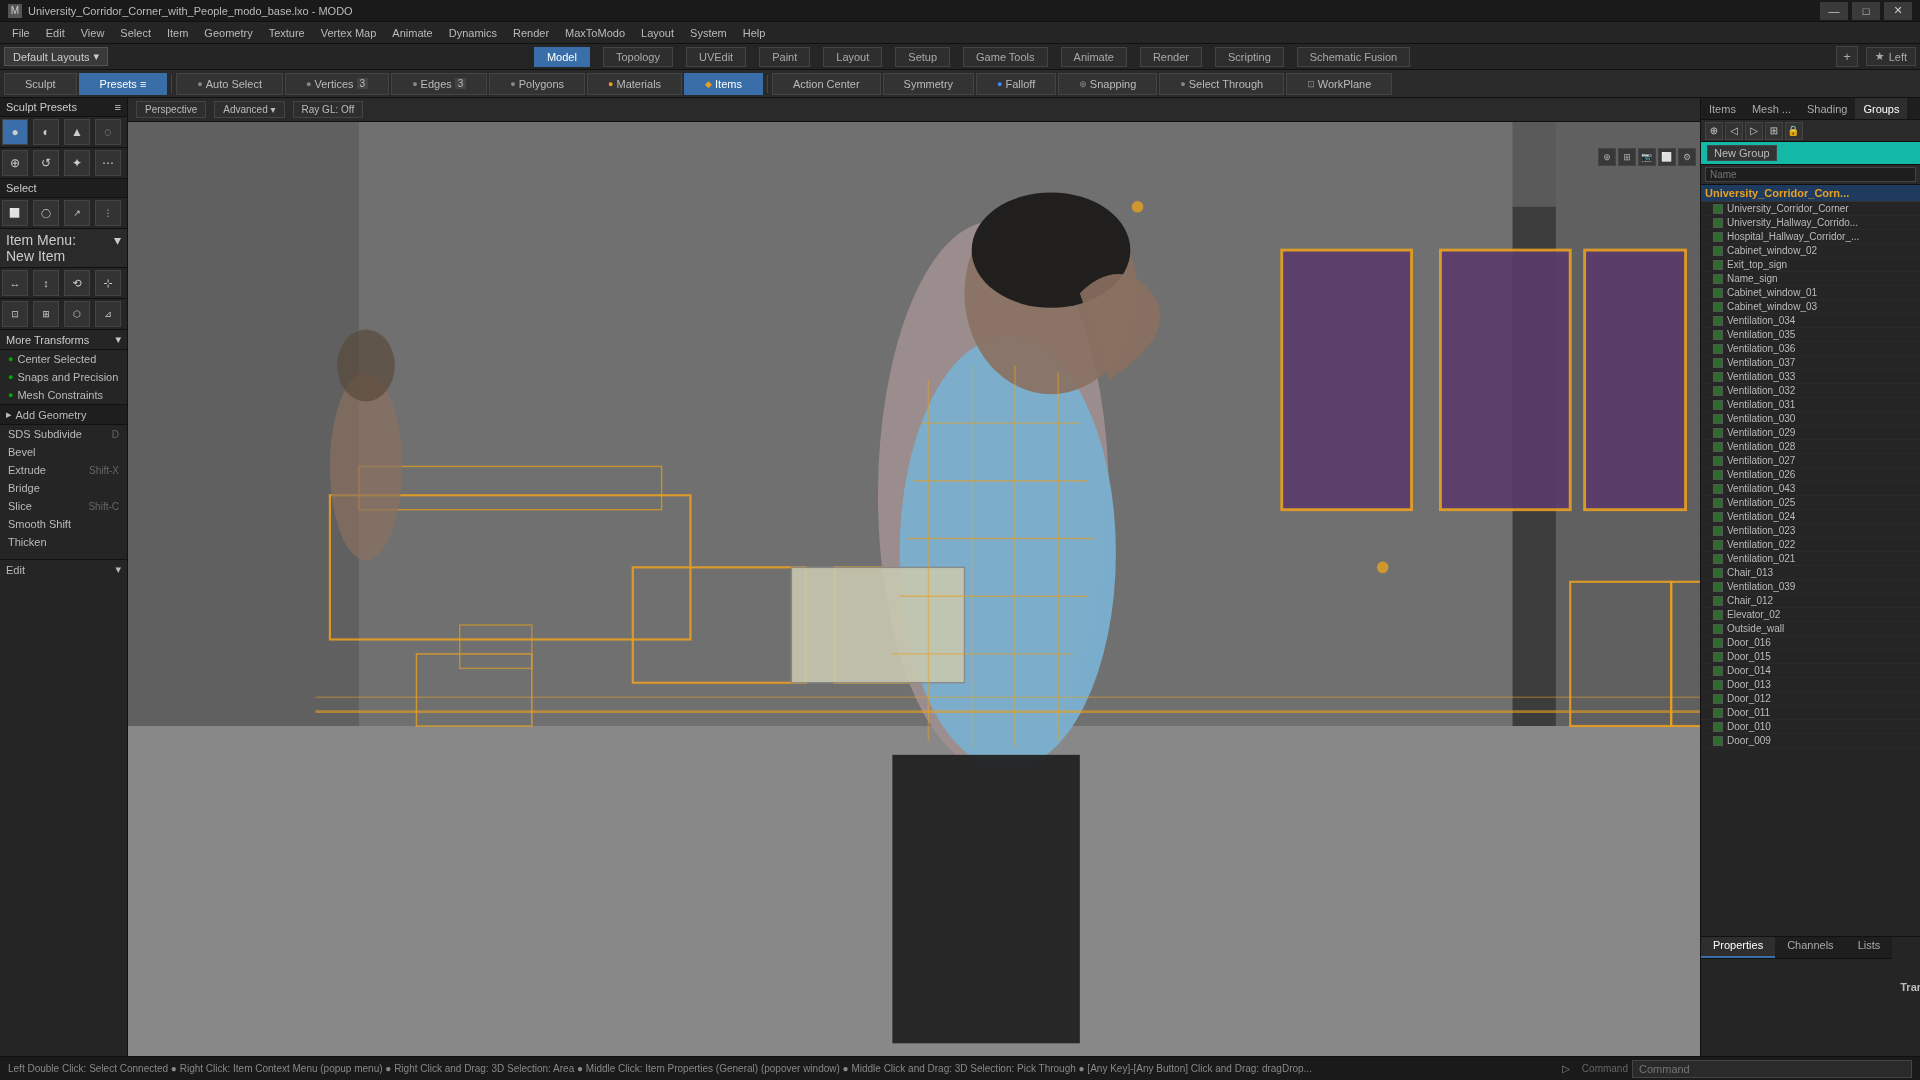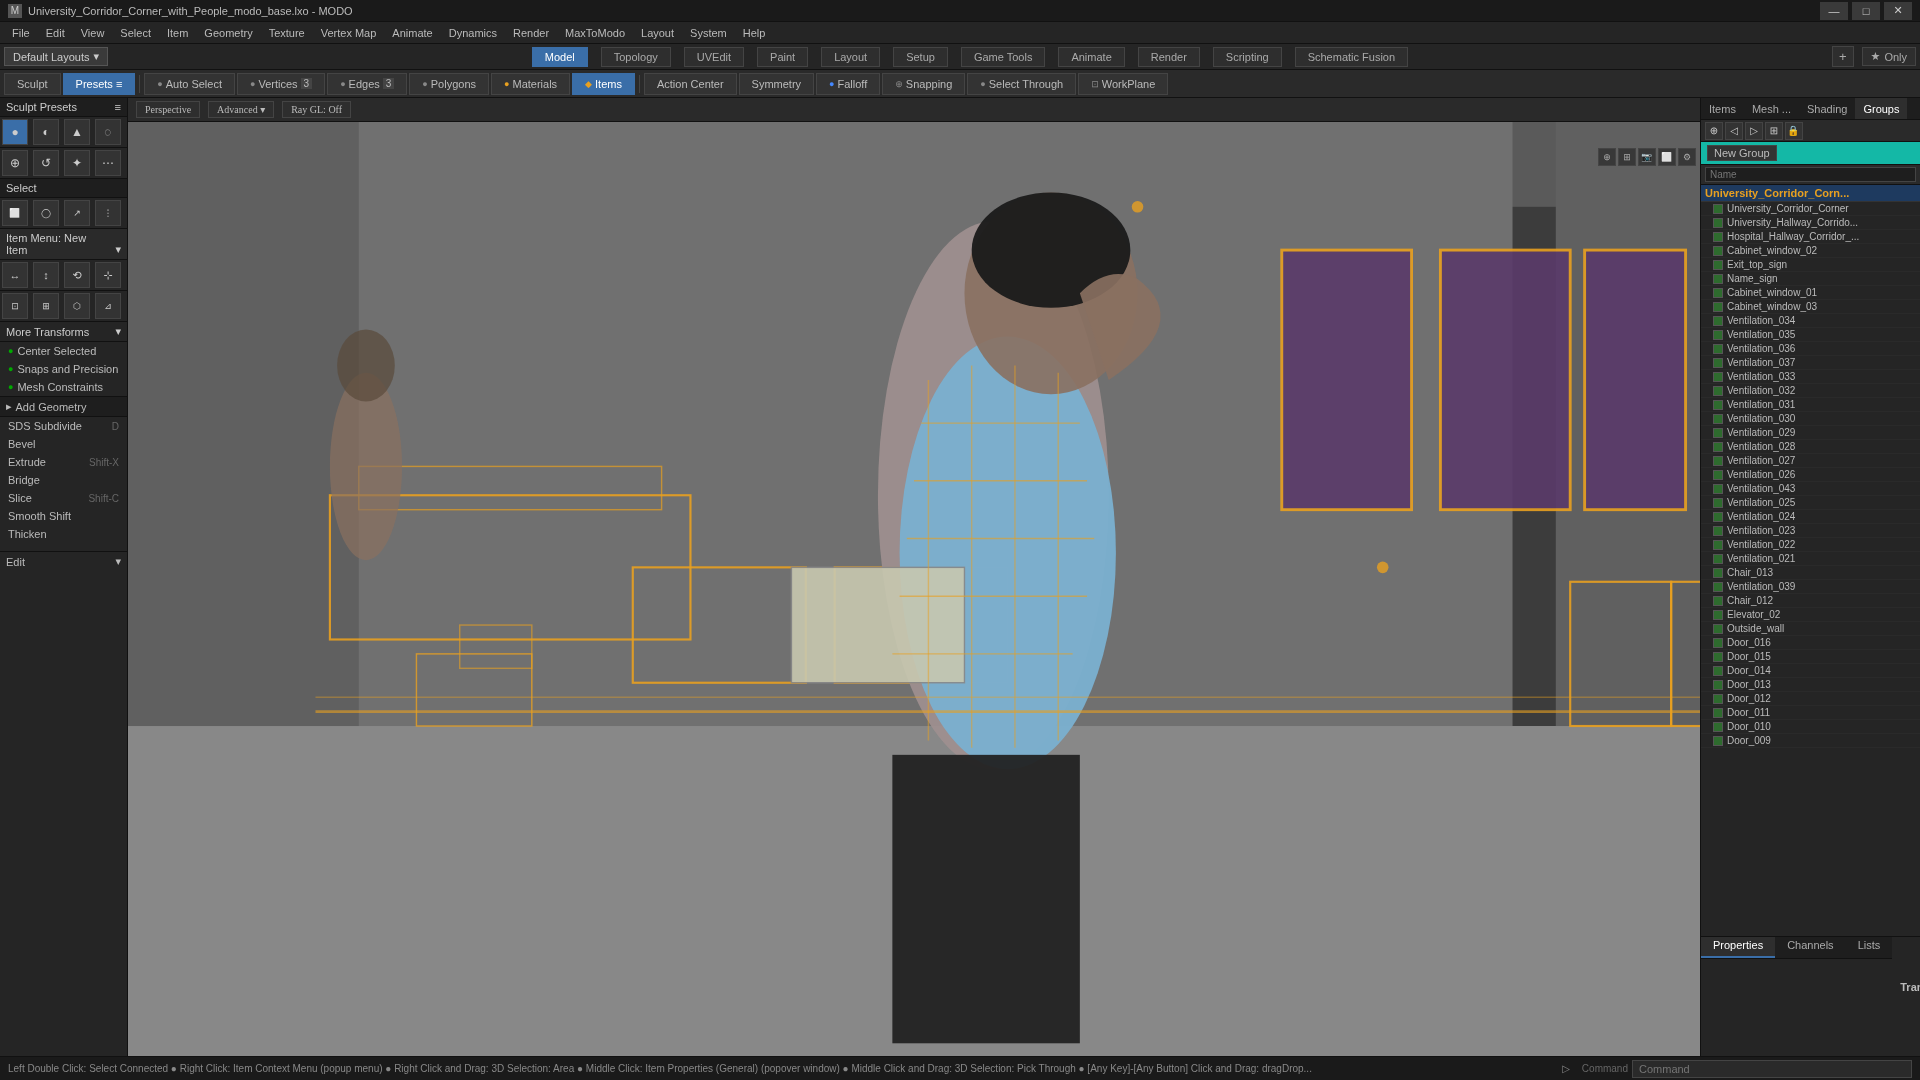--- a/index.html
+++ b/index.html
@@ -97,21 +97,21 @@
     #tool-bar {
       height: 28px;
       background: #2a2a2a;
       display: flex;
       align-items: center;
       padding: 0 4px;
       border-bottom: 1px solid #111;
       gap: 2px;
     }
     .tool-btn {
-      padding: 2px 12px;
+      padding: 2px 20px;
       font-size: 11px;
       color: #bbb;
       cursor: pointer;
       background: #333;
       border: 1px solid #444;
       display: flex; align-items: center; gap: 3px;
       height: 22px;
     }
     .tool-btn.active { background: #3a6ea8; color: #fff; border-color: #3a6ea8; }
     .tool-separator { width: 1px; background: #444; height: 18px; margin: 0 2px; }
@@ -175,23 +175,23 @@
       border-bottom: 1px solid #111;
       font-size: 11px;
       color: #ccc;
       cursor: pointer;
     }
 
     .item-menu-dropdown {
       padding: 3px 6px;
       background: #2a2a2a;
       border-bottom: 1px solid #111;
-      display: flex; align-items: flex-end; gap: 10px;
-      cursor: pointer;
-      font-size: 11px;
+      display: flex; align-items: flex-start; gap: 10px;
+      cursor: pointer;
+      font-size: 14px;
     }
 
     .transform-icons {
       display: grid;
       grid-template-columns: repeat(4, 1fr);
       gap: 1px;
       padding: 2px;
       border-bottom: 1px solid #111;
     }
 
@@ -257,21 +257,20 @@
       z-index: 10;
       border-bottom: 1px solid #111;
     }
     .vp-btn {
       padding: 2px 8px;
       background: #2e2e2e;
       border: 1px solid #444;
       color: #bbb;
       font-size: 10px;
       cursor: pointer;
-      font-family: Liberation Serif, serif;
     }
 
     
     #right-panel {
       width: 220px;
       background: #252525;
       border-left: 1px solid #111;
       display: flex;
       flex-direction: column;
     }
@@ -495,21 +494,21 @@
       <div class="mode-tab">Setup</div>
       <div class="mode-tab">Game Tools</div>
       <div class="mode-tab">Animate</div>
       <div class="mode-tab">Render</div>
       <div class="mode-tab">Scripting</div>
       <div class="mode-tab">Schematic Fusion</div>
     </div>
   <button id="plus-btn">+</button>
   <div id="only-btn">
     <span>★</span>
-    <span>Only</span>
+    <span>Left</span>
   </div>
 </div>
 
 <div id="tool-bar">
   <div class="tool-btn">
     <span>Sculpt</span>
   </div>
   <div class="tool-btn active">
     <span>Presets</span>
     <span>≡</span>

